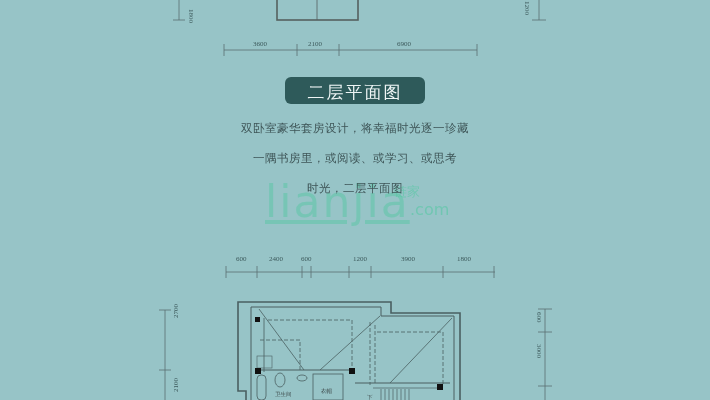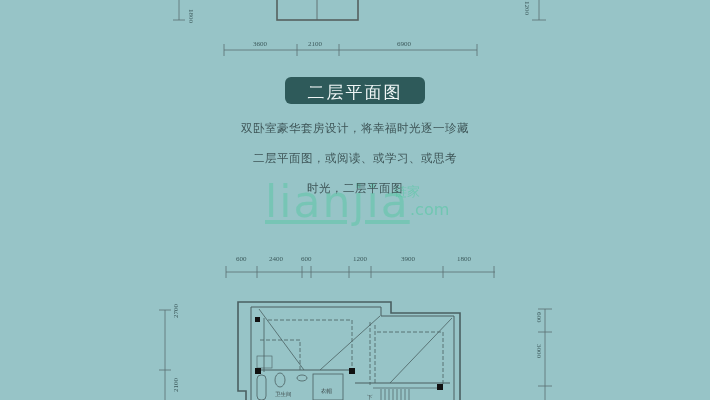--- a/index.html
+++ b/index.html
@@ -146,19 +146,19 @@
   <text x="275" y="396" font-size="5.5" fill="#3d4a4b">卫生间</text>
   <text x="321" y="393" font-size="5.5" fill="#3d4a4b">衣帽</text>
   <text x="367" y="399" font-size="5.5" fill="#3d4a4b">下</text>
 </svg>
 
 <div class="title-badge">
   <span>二层平面图</span>
 </div>
 
 <div class="desc" style="top:121px;">双卧室豪华套房设计，将幸福时光逐一珍藏</div>
-<div class="desc" style="top:151px;">二层平面图，或阅读、或学习、或思考</div>
+<div class="desc" style="top:151px;">一隅书房里，或阅读、或学习、或思考</div>
 
 <div class="watermark">lianjia</div>
 <div class="wm-cn">链家</div>
 <div class="wm-com">.com</div>
 
 <div class="desc" style="top:181px;">时光，二层平面图</div>
 
 </body></html>

